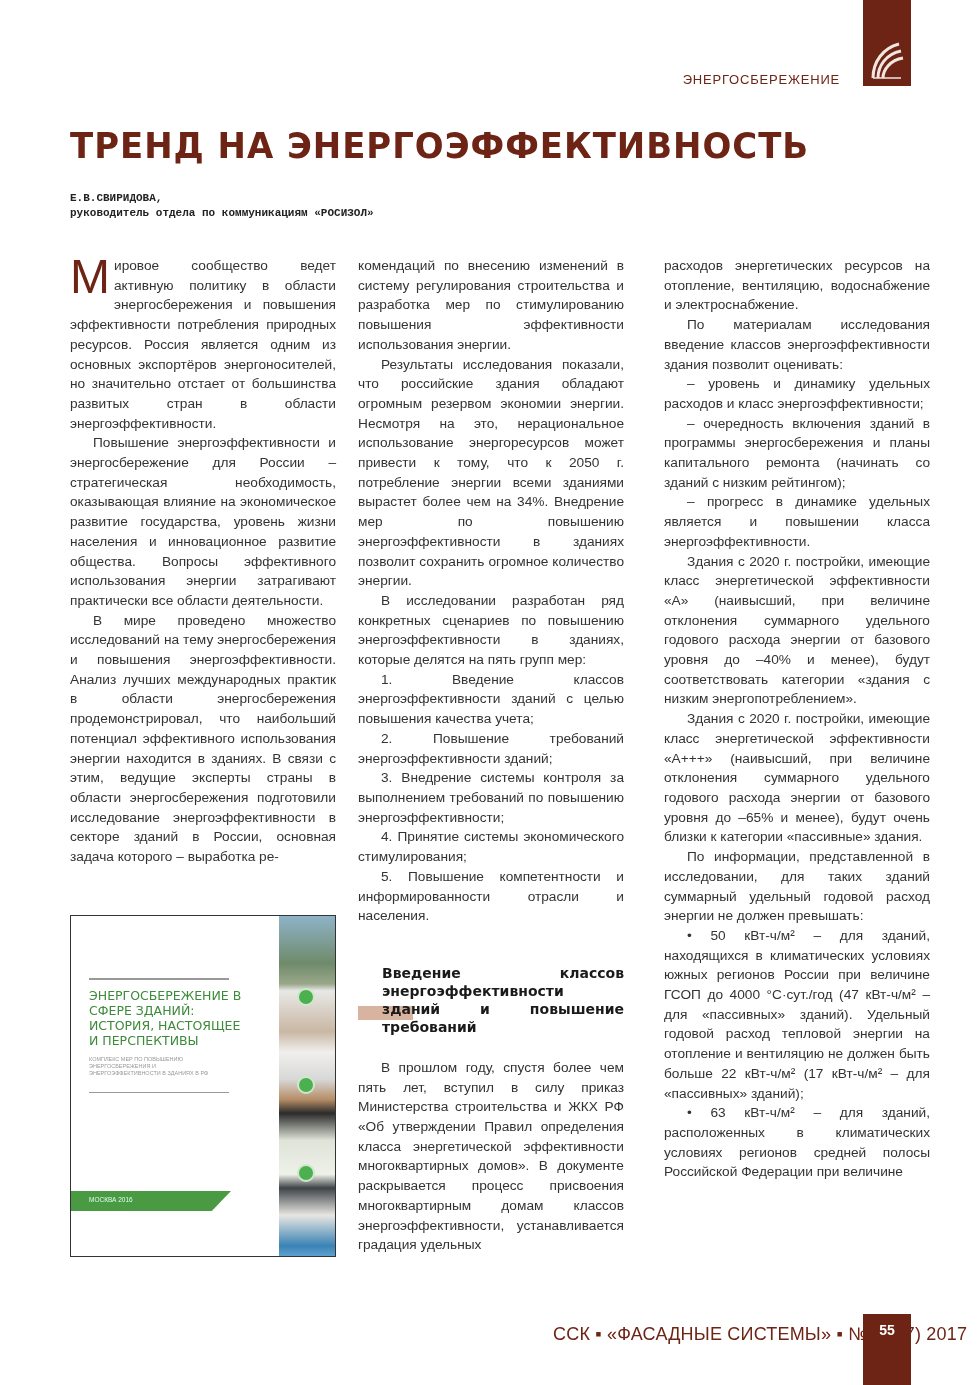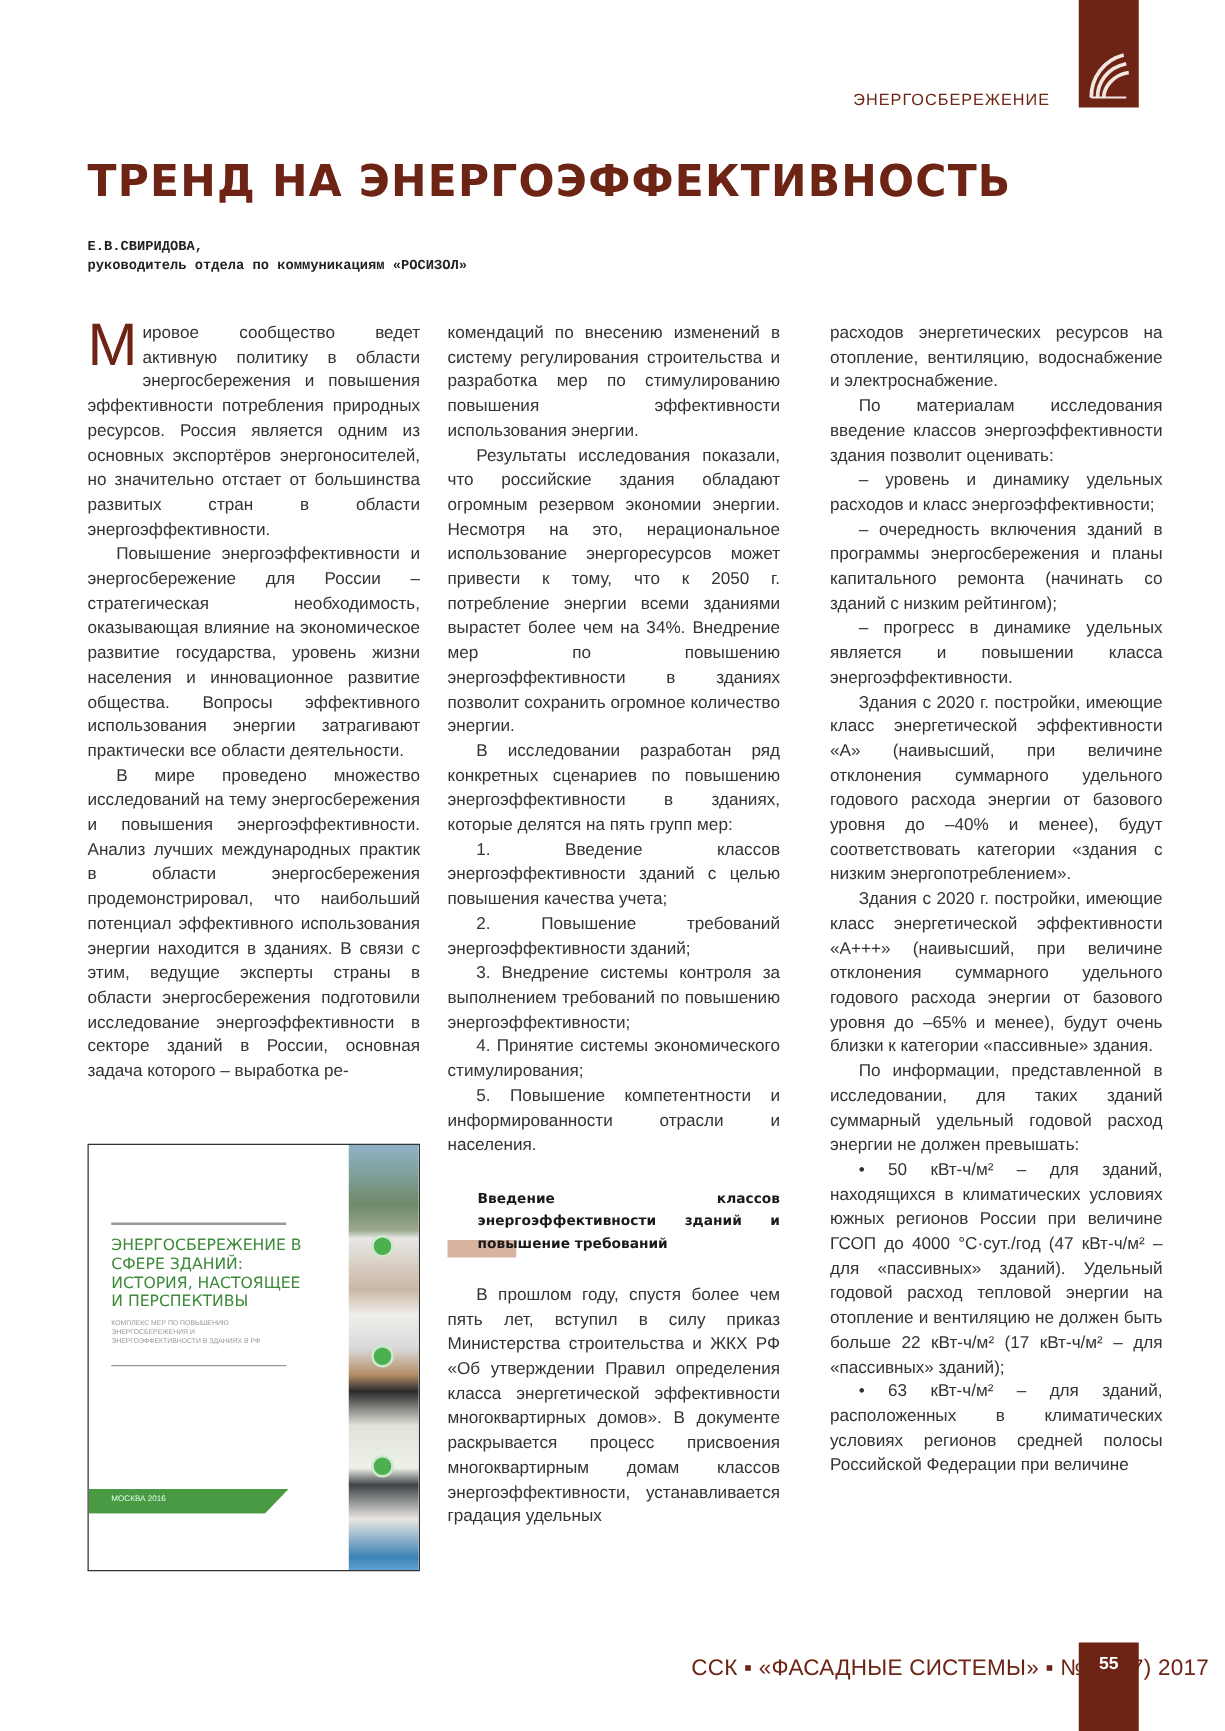--- a/index.html
+++ b/index.html
@@ -9,21 +9,21 @@
   .section-label{position:absolute;right:140px;top:72px;font-size:13px;font-weight:normal;letter-spacing:0.8px;color:#6e2414;}
   .title{position:absolute;left:70px;top:126px;font-size:35px;font-weight:bold;color:#6e2414;letter-spacing:1px;font-family:"DejaVu Sans",sans-serif;white-space:nowrap;transform:scaleX(0.97);transform-origin:left top;}
   .author{position:absolute;left:70px;top:191px;font-size:11px;font-weight:bold;color:#222;line-height:15px;font-family:Liberation Mono, monospace;}
   .col{position:absolute;top:256px;width:266px;font-size:13.7px;line-height:19.7px;text-align:justify;color:#333;}
   .col p{margin:0;text-indent:23px;}
   .col p.noind{text-indent:0;}
   .col1{left:70px;}
   .col2{left:358px;}
   .col3{left:664px;}
   .dropcap{float:left;font-size:48px;line-height:38px;color:#6e2414;margin:2px 4px 0 0;font-family:"Liberation Sans",sans-serif;}
-  .subhead{position:relative;margin:24px 0 22px 24px;font-weight:bold;font-size:11px;line-height:18px;color:#1a1a1a;font-family:"DejaVu Sans",sans-serif;}
+  .subhead{position:relative;margin:38px 0 22px 24px;font-weight:bold;font-size:14px;line-height:18px;color:#1a1a1a;font-family:"DejaVu Sans",sans-serif;}
   .subhead .accent{position:absolute;left:-24px;top:42px;width:55px;height:14px;background:#d7b3a0;z-index:0;}
   .subhead span.txt{position:relative;z-index:1;}
   .cover{position:absolute;left:70px;top:915px;width:264px;height:340px;border:1px solid #333;background:#fff;overflow:hidden;}
   .cover .c-rule1{position:absolute;left:18px;top:62px;width:140px;height:2px;background:#999;}
   .cover .c-title{position:absolute;left:18px;top:72px;width:160px;font-size:12.5px;line-height:15px;font-weight:normal;color:#3c8a3a;font-family:"DejaVu Sans",sans-serif;}
   .cover .c-sub{position:absolute;left:18px;top:140px;width:140px;font-size:5.5px;line-height:7px;color:#999;}
   .cover .c-rule2{position:absolute;left:18px;top:176px;width:140px;height:1px;background:#999;}
   .cover .c-band{position:absolute;left:0;top:275px;width:160px;height:20px;background:#4a9a43;clip-path:polygon(0 0,100% 0,88% 100%,0 100%);}
   .cover .c-band span{position:absolute;left:18px;top:5px;font-size:6.5px;color:#dfe;}
   .cover .c-strip{position:absolute;right:0;top:0;width:56px;height:340px;background:linear-gradient(180deg,#8fb3c8 0%,#6f8a6a 14%,#9aa88a 20%,#e8e8e6 22%,#c9b7a4 34%,#f0efec 40%,#d8d8d8 48%,#b58d66 54%,#2b2b2b 58%,#dfe3d8 66%,#eef1e8 76%,#3d4347 80%,#e9e6e2 88%,#3b83b5 97%,#5fa0d0 100%);}

